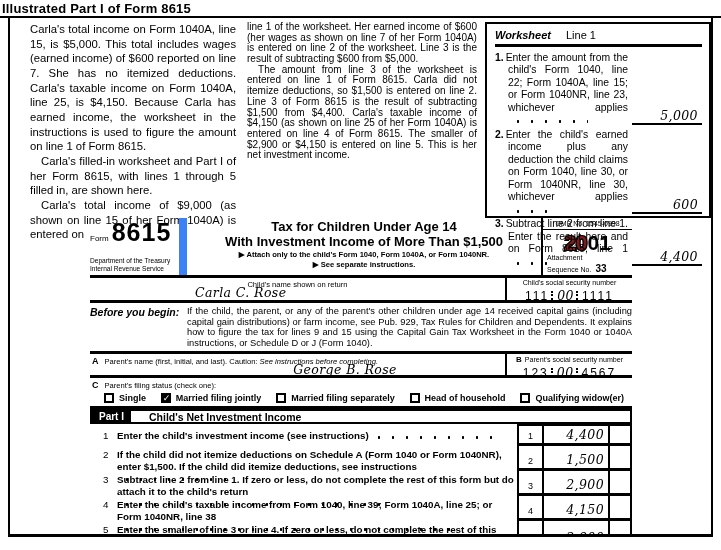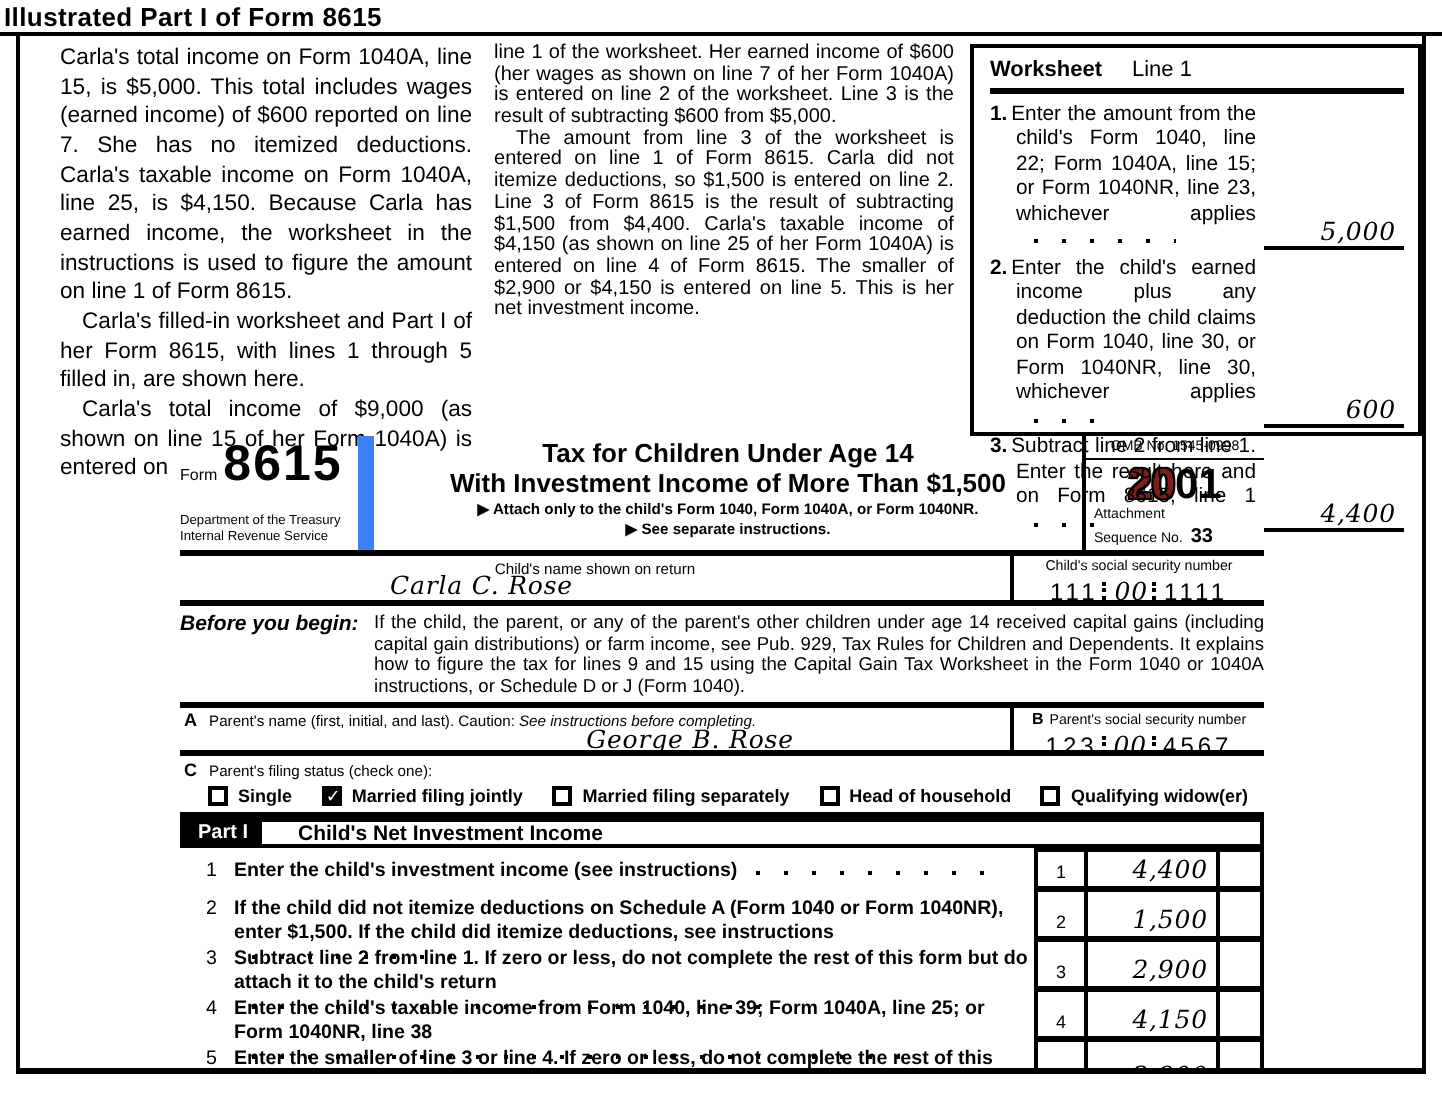--- a/index.html
+++ b/index.html
@@ -19,21 +19,21 @@
   .intro { display:flex; padding:6px 0 0 20px; height:200px; box-sizing:border-box; }
   .icol p { margin:0; }
   .icol p.ind { text-indent:11px; }
   .icol1 { width:207px; margin-right:11px; font-size:11.3px; line-height:1.3; text-align:justify; }
   .icol2 { width:231px; margin-right:8px; font-size:10px; line-height:1.07; text-align:justify; }
 
   
   .ws { width:227px; height:196px; box-sizing:border-box; border:2px solid #000;
         padding:5px 7px 0 8px; }
   .ws-head { font-size:11px; padding-bottom:3px; border-bottom:3px solid #000; margin-bottom:5px; }
-  .ws-title { font-weight:bold; margin-right:15px; }
+  .ws-title { font-weight:bold; margin-right:15px;font-style:italic; }
   .ws-item { position:relative; padding-right:74px; font-size:10.4px; line-height:1.2;
              text-align:justify; margin-bottom:2px; }
   .ws-item .txt { display:block; padding-left:13px; text-indent:-13px; }
   .ws-item b { margin-right:2px; }
   .ws-amt { position:absolute; right:0; bottom:2px; width:70px; border-bottom:2px solid #000;
             text-align:right; padding:0 4px 0 0; box-sizing:border-box; }
 
   
   .hw { font-family:"DejaVu Serif", serif; font-style:italic; font-size:12.5px; letter-spacing:.4px; }
 

